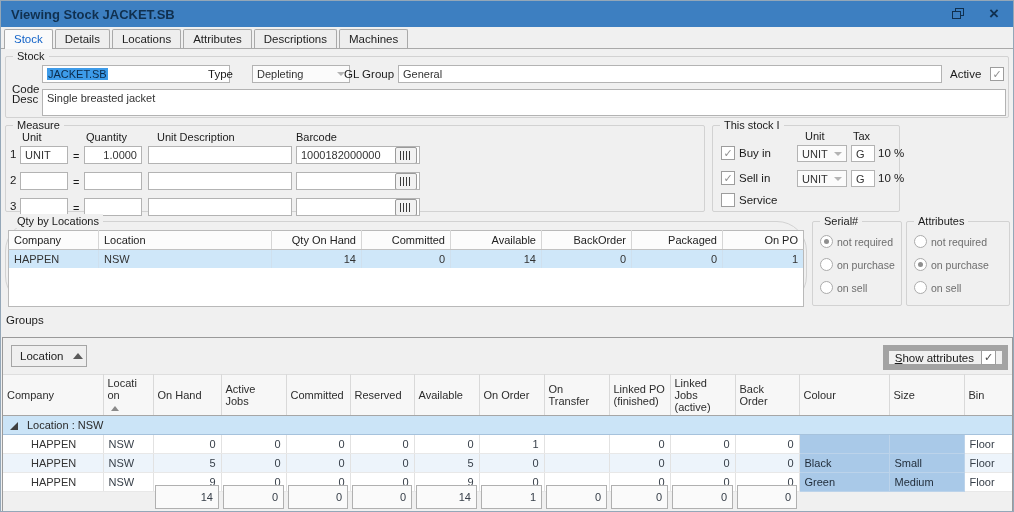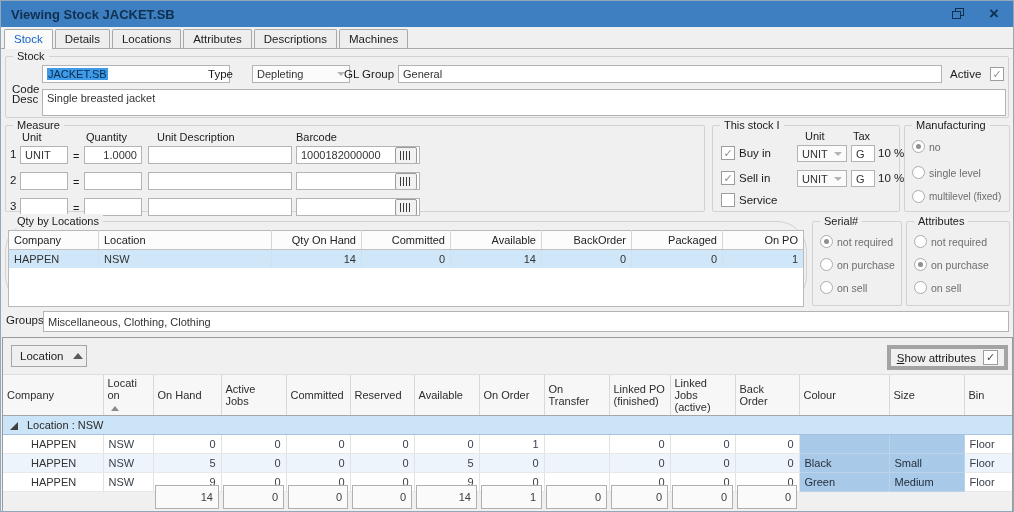--- a/index.html
+++ b/index.html
@@ -37,21 +37,21 @@
   .qtytable th{font-weight:normal;font-size:11px;color:#222;background:#fcfcfc;border-right:1px solid #d6d6d6;border-bottom:1px solid #c2c2c2;padding:2px 5px;text-align:left;height:14px;overflow:hidden;white-space:nowrap;}
   .qtytable th.r{text-align:right;}
   .qtytable td{font-size:11px;color:#333;padding:2px 5px;height:14px;border-right:1px solid #cfe0ee;overflow:hidden;white-space:nowrap;}
   .qtytable tr.hl td{background:#cfe7f9;}
   .qtytable td.r{text-align:right;}
   .qtytable td.filler{background:#fff;border:none;height:34px;}
   
   .panel{position:absolute;left:1px;top:336px;width:1011px;height:175px;background:#f0f0f0;border:1px solid #9a9a9a;box-sizing:border-box;}
   .chip{position:absolute;left:8px;top:7px;width:76px;height:22px;border:1px solid #a5a5a5;background:#efefef;display:flex;align-items:center;padding:0 8px;box-sizing:border-box;font-size:11.5px;color:#222;}
   .tri-up{width:0;height:0;border-left:5px solid transparent;border-right:5px solid transparent;border-bottom:6px solid #5a5a5a;margin-left:10px;}
-  .sa-wrap{position:absolute;right:4px;top:7px;height:25px;border:4px solid #a3a3a3;display:flex;align-items:center;padding:0 6px;box-sizing:border-box;background:transparent;}
+  .sa-wrap{position:absolute;right:4px;top:7px;height:25px;border:6px solid #a3a3a3;display:flex;align-items:center;padding:0 6px;box-sizing:border-box;background:transparent;}
   .sa-label{display:block;font-size:11.5px;color:#1a1a1a;margin-right:7px;}
   .sa-label::first-letter{text-decoration:underline;}
   .sa-cb{position:static;width:15px;height:15px;}
   .grid{position:absolute;left:0;top:36px;border-collapse:collapse;table-layout:fixed;}
   .grid th{font-weight:normal;font-size:11px;color:#2c2c2c;background:#f7f7f7;border-right:1px solid #d9d9d9;border-bottom:1px solid #a6a6a6;border-top:1px solid #dedede;padding:2px 4px;text-align:left;vertical-align:middle;line-height:12px;overflow:hidden;}
   .grid th .wb{word-break:break-all;display:inline-block;max-width:34px;vertical-align:middle;}
   .sort-asc{display:inline-block;width:0;height:0;border-left:4px solid transparent;border-right:4px solid transparent;border-bottom:5px solid #8a8a8a;margin-left:3px;vertical-align:middle;}
   .grid td{font-size:11px;color:#38404a;background:#fff;border-right:1px solid #e2e2e2;border-bottom:1px solid #e8e8e8;padding:1px 5px;height:16px;overflow:hidden;white-space:nowrap;}
   .grid tr.alt td{background:#edf4fb;}
   .grid td.r{text-align:right;}
@@ -201,29 +201,20 @@
       </div>
     <div class="fld" style="left:138px;top:44px;width:24px;height:17px;">
         <span>G</span>
       </div>
     <span class="lbl" style="left:165px;top:46px;">10 %</span>
 
     <span class="cb" style="left:8px;top:67px;color:transparent;">✓</span>
     <span class="lbl" style="left:26px;top:68px;">Service</span>
   </div>
 
-  <div class="gb" style="left:903px;top:124px;width:106px;height:87px;">
-    <span class="lg">Manufacturing</span>
-    <span class="rb sel" style="left:7px;top:14px;"></span>
-    <span class="lbl gray" style="left:24px;top:15px;">no</span>
-    <span class="rb" style="left:7px;top:40px;"></span>
-    <span class="lbl gray" style="left:24px;top:41px;">single level</span>
-    <span class="rb" style="left:7px;top:64px;"></span>
-    <span class="lbl gray" style="left:24px;top:65px;font-size:10px;">multilevel (fixed)</span>
-  </div>
 
   <div class="gb" style="left:4px;top:220px;width:802px;height:85px;border-radius:30px;">
     <span class="lg">Qty by Locations</span>
     <table class="qtytable" style="left:2px;top:8px;width:795px;">
       <colgroup>
           <col style="width:90px">
           <col style="width:173px">
           <col style="width:90px">
           <col style="width:89px">
           <col style="width:91px">
@@ -273,23 +264,20 @@
     <span class="lg">Attributes</span>
     <span class="rb" style="left:7px;top:13px;"></span>
     <span class="lbl gray" style="left:24px;top:14px;">not required</span>
     <span class="rb sel" style="left:7px;top:36px;"></span>
     <span class="lbl gray" style="left:24px;top:37px;">on purchase</span>
     <span class="rb" style="left:7px;top:59px;"></span>
     <span class="lbl gray" style="left:24px;top:60px;">on sell</span>
   </div>
 
   <span class="lbl" style="left:5px;top:313px;">Groups</span>
-  <div class="fld" style="left:42px;top:310px;width:966px;height:21px;">
-      <span>Miscellaneous, Clothing, Clothing</span>
-    </div>
 
   <div class="panel">
     <div class="chip">
       <span>Location</span>
       <span class="tri-up"></span>
     </div>
     <div class="sa-wrap">
       <span class="sa-label">Show attributes</span>
       <span class="cb dark sa-cb" style="line-height:13px;">✓</span>
     </div>

